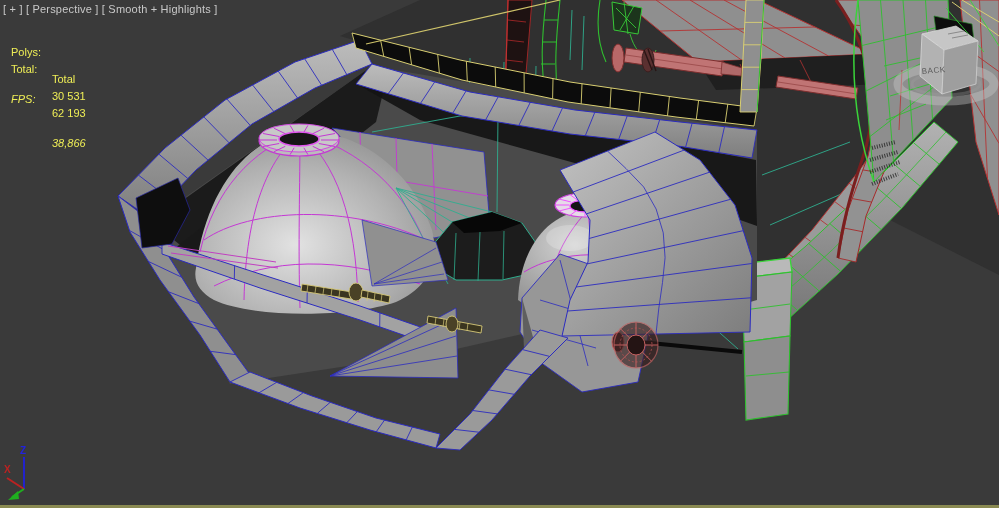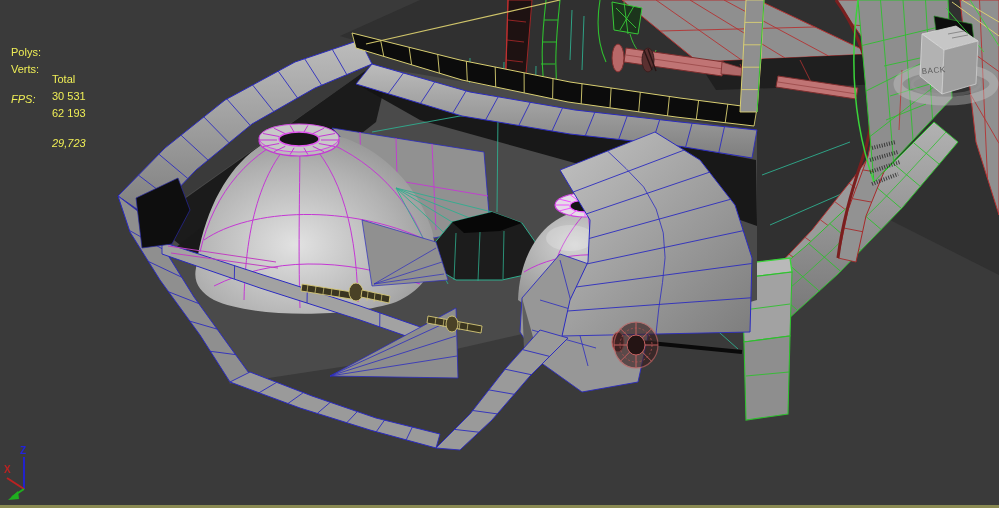--- a/index.html
+++ b/index.html
@@ -297,23 +297,24 @@
     <path d="M24,489 L7,478" stroke="#bb2222" stroke-width="2" fill="none"></path>
     <path d="M24,489 L12,497" stroke="#1fae1f" stroke-width="2" fill="none"></path>
     <path d="M8,500 L18,491 L19,499 Z" fill="#1fae1f"></path>
     <text x="20" y="454" font-size="10" font-weight="bold" fill="#2222dd">Z</text>
     <text x="4" y="473" font-size="10" font-weight="bold" fill="#bb2222">X</text>
   </g>
 
   <rect x="0" y="505" width="999" height="3" fill="#8a8a52"></rect>
 </svg>
 
+  <div class="hud vp-label">[ + ] [ Perspective ] [ Smooth + Highlights ]</div>
 
   <div class="stats">
     <span class="val r0">Total</span>
     <span class="lab r1">Polys:</span>
     <span class="val r1">30 531</span>
-    <span class="lab r2">Verts:</span>
+    <span class="lab r2">Total:</span>
     <span class="val r2">62 193</span>
     <span class="lab r3">FPS:</span>
-    <span class="val r3">29,723</span>
+    <span class="val r3">38,866</span>
   </div>
 </div>
 
 </body></html>

